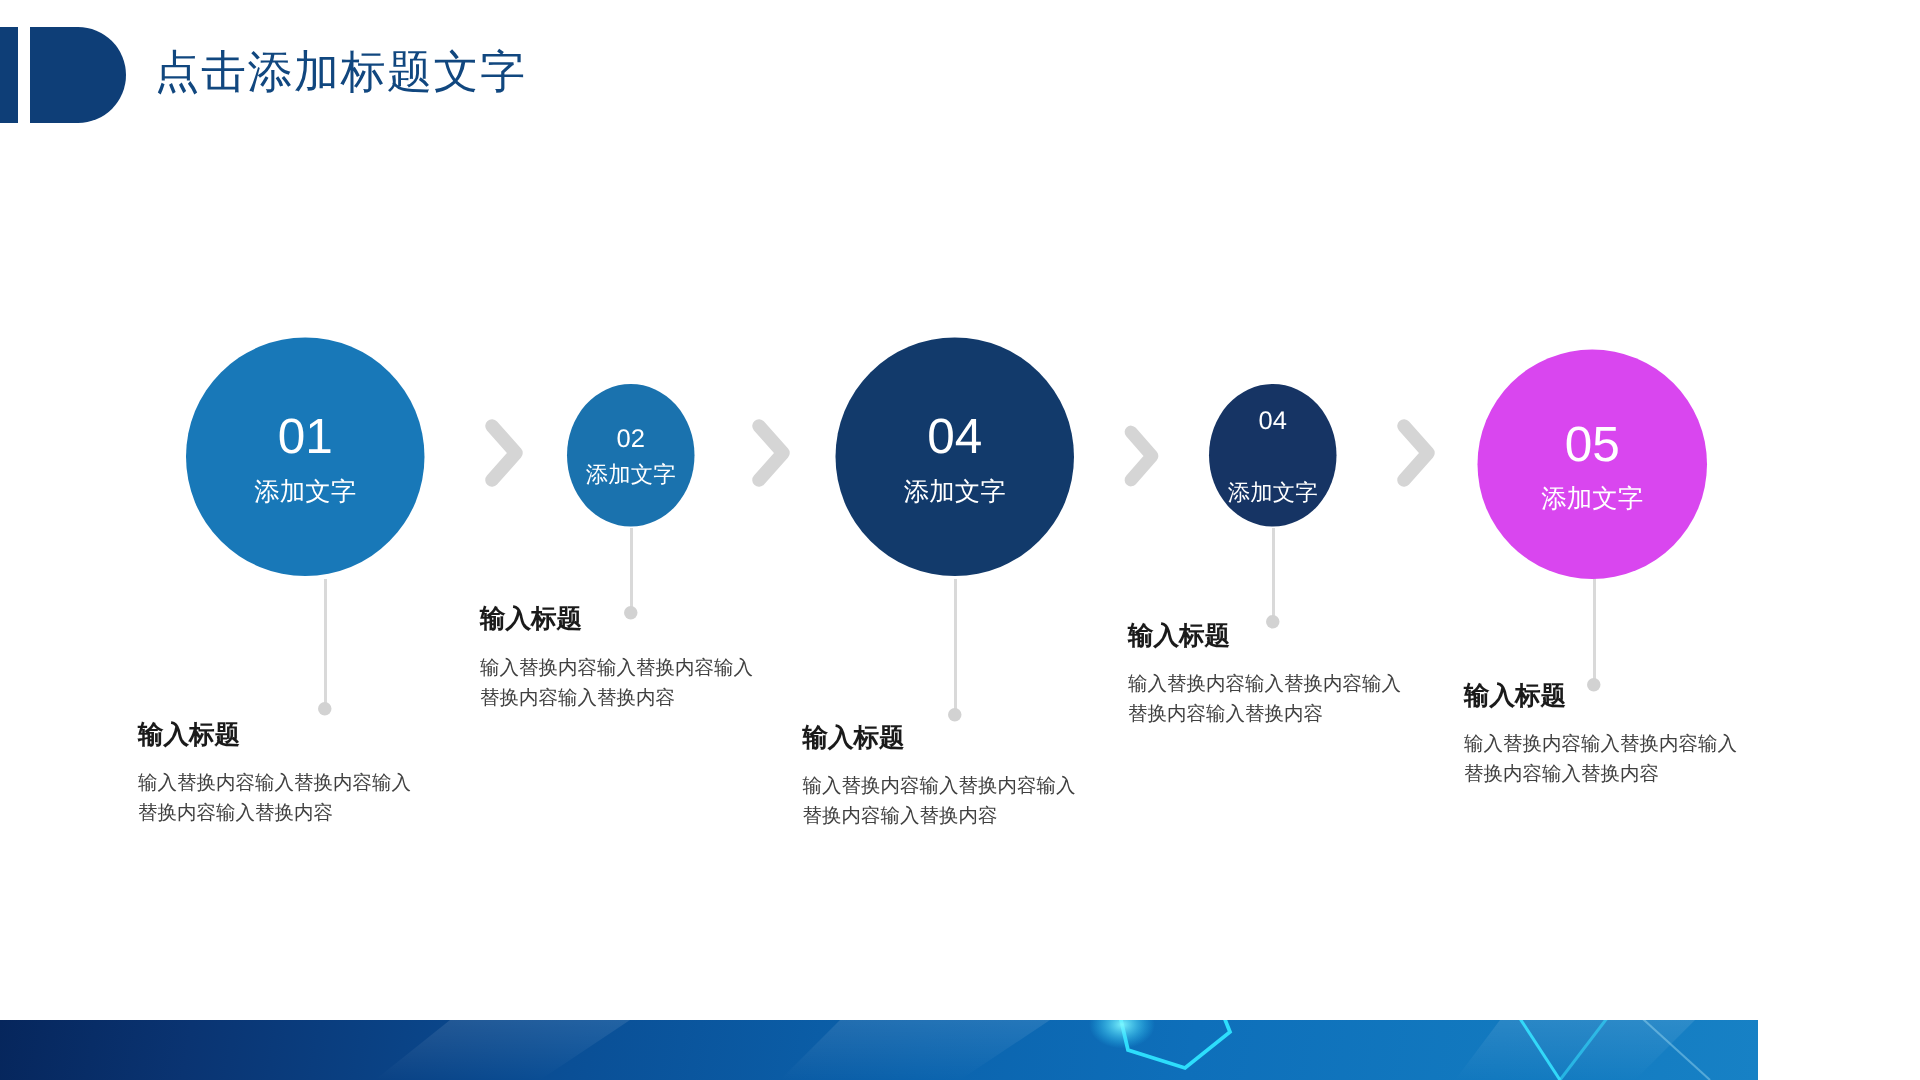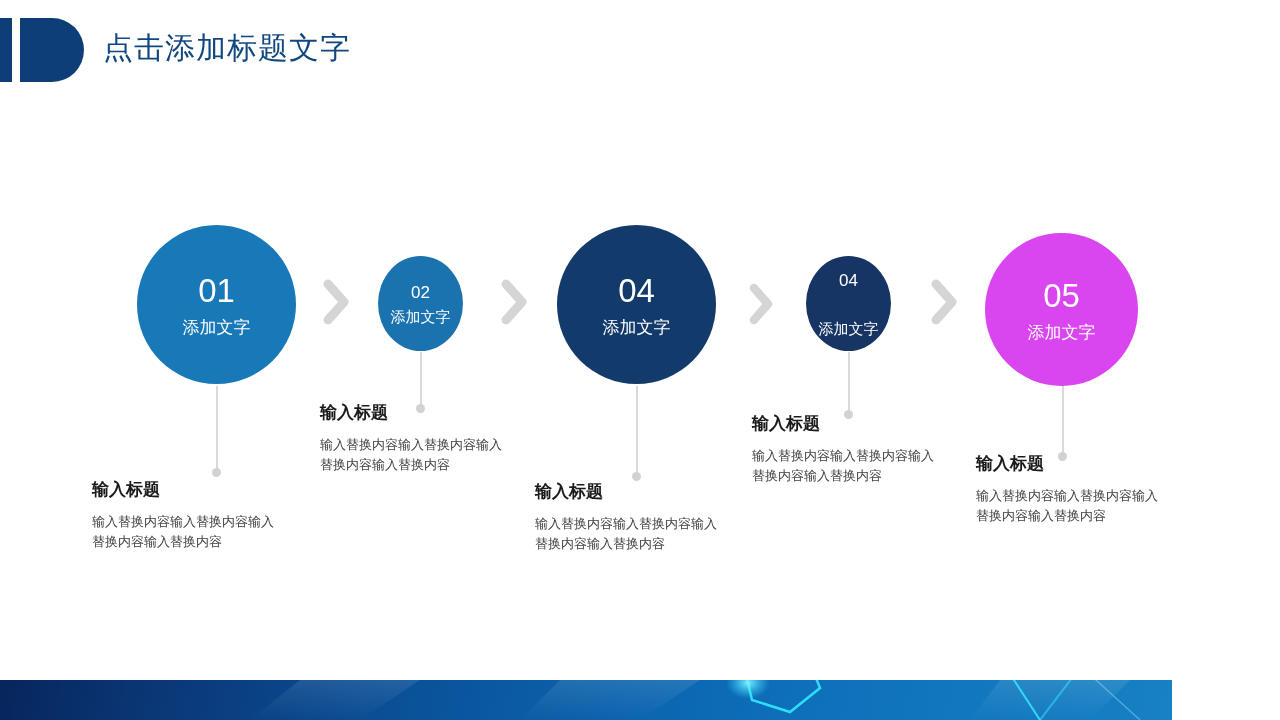--- a/index.html
+++ b/index.html
@@ -180,21 +180,21 @@
 
   <div class="connector" style="left:636px; top:386px; height:90px;"></div>
   <div class="connector-dot" style="left:632px; top:472px;"></div>
 
   <div class="connector" style="left:848px; top:352px; height:62px;"></div>
   <div class="connector-dot" style="left:844px; top:410px;"></div>
 
   <div class="connector" style="left:1062px; top:384px; height:72px;"></div>
   <div class="connector-dot" style="left:1058px; top:452px;"></div>
 
-  <div class="node-circle sz-lg" style="left:137px; top:225px; width:159px; height:159px; background:#1878b8;">
+  <div class="node-circle sz-lg" style="left:124px; top:225px; width:159px; height:159px; background:#1878b8;">
     <div class="node-num">01</div>
     <div class="node-sub">添加文字</div>
   </div>
 
   <div class="node-circle sz-sm" style="left:378px; top:256px; width:85px; height:95px; background:#1a72ae;">
     <div class="node-num">02</div>
     <div class="node-sub">添加文字</div>
   </div>
 
   <div class="node-circle sz-lg" style="left:557px; top:225px; width:159px; height:159px; background:#123a6b;">

